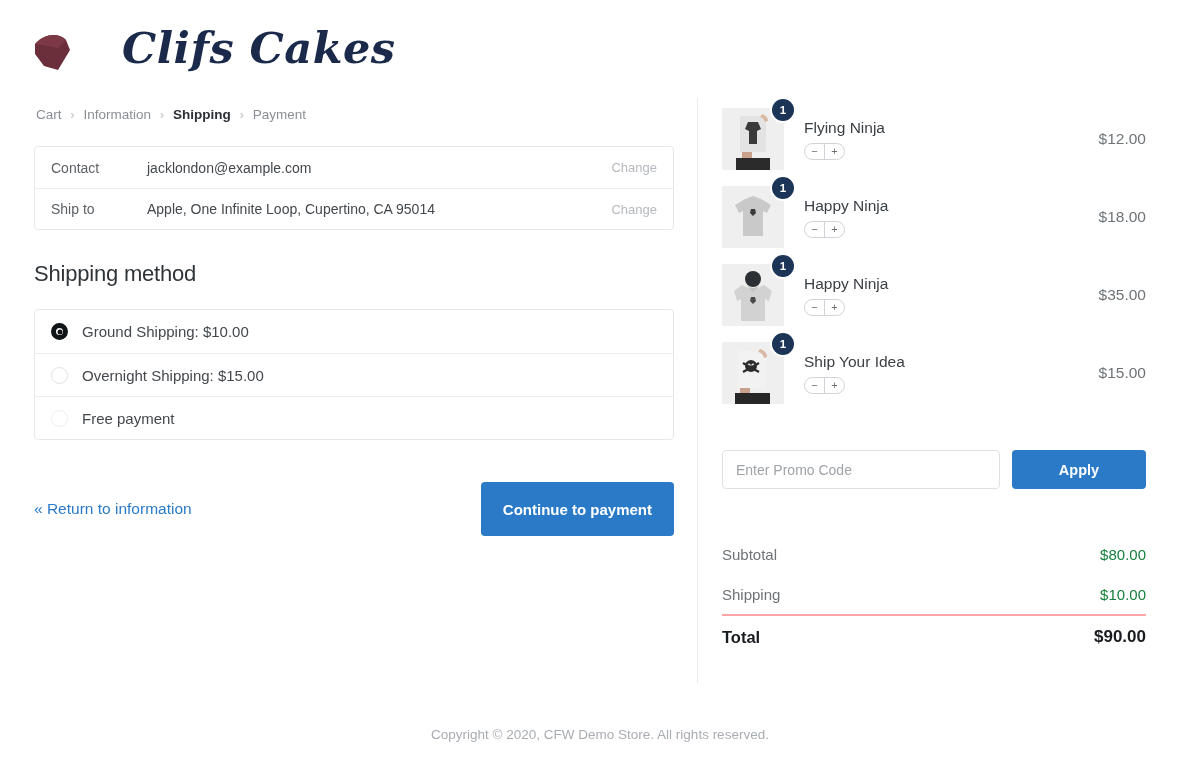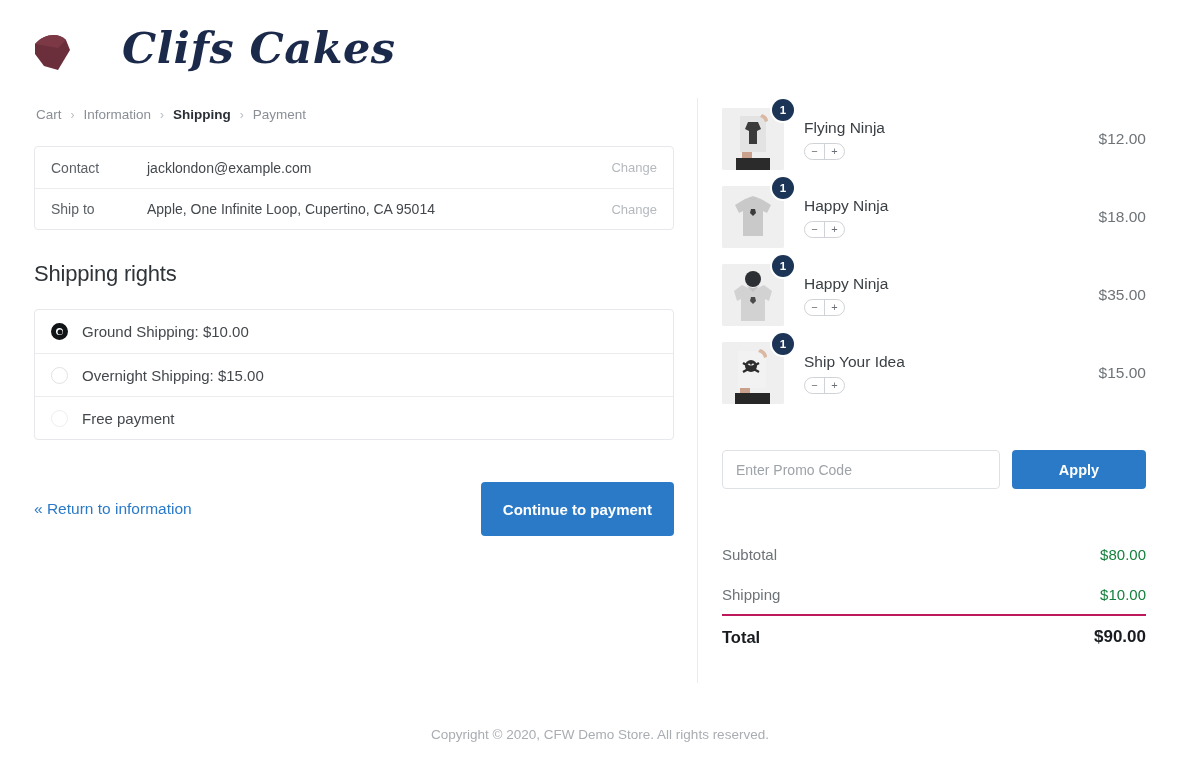--- a/index.html
+++ b/index.html
@@ -169,21 +169,21 @@
   }
 
   
   .totals { margin-top: 45px; }
   .total-row {
     display: flex; justify-content: space-between; align-items: center;
     height: 40px; font-size: 15px; color: #6e7377;
   }
   .total-row .amt { color: #15803d; }
   .total-row.grand {
-    border-top: 2px solid #be185d;
+    border-top: 2px solid #fca5a5;
     font-size: 16.5px; font-weight: 700; color: #181b1f;
     height: 44px;
   }
   .total-row.grand .amt { color: #181b1f; font-weight: 700; font-size: 17px; }
 
   
   .footer {
     position: absolute; left: 0; top: 727px; width: 1200px;
     text-align: center; font-size: 13.5px; color: #a9adb2;
   }
@@ -221,21 +221,21 @@
         <span class="sum-value">jacklondon@example.com</span>
         <span class="sum-change">Change</span>
       </div>
       <div class="summary-row">
         <span class="sum-label">Ship to</span>
         <span class="sum-value">Apple, One Infinite Loop, Cupertino, CA 95014</span>
         <span class="sum-change">Change</span>
       </div>
     </div>
 
-    <h2 class="section-title">Shipping rights</h2>
+    <h2 class="section-title">Shipping method</h2>
 
     <div class="ship-options">
       <label class="ship-opt">
         <span class="radio checked"></span>
         <span>Ground Shipping: $10.00</span>
       </label>
       <label class="ship-opt">
         <span class="radio"></span>
         <span>Overnight Shipping: $15.00</span>
       </label>

